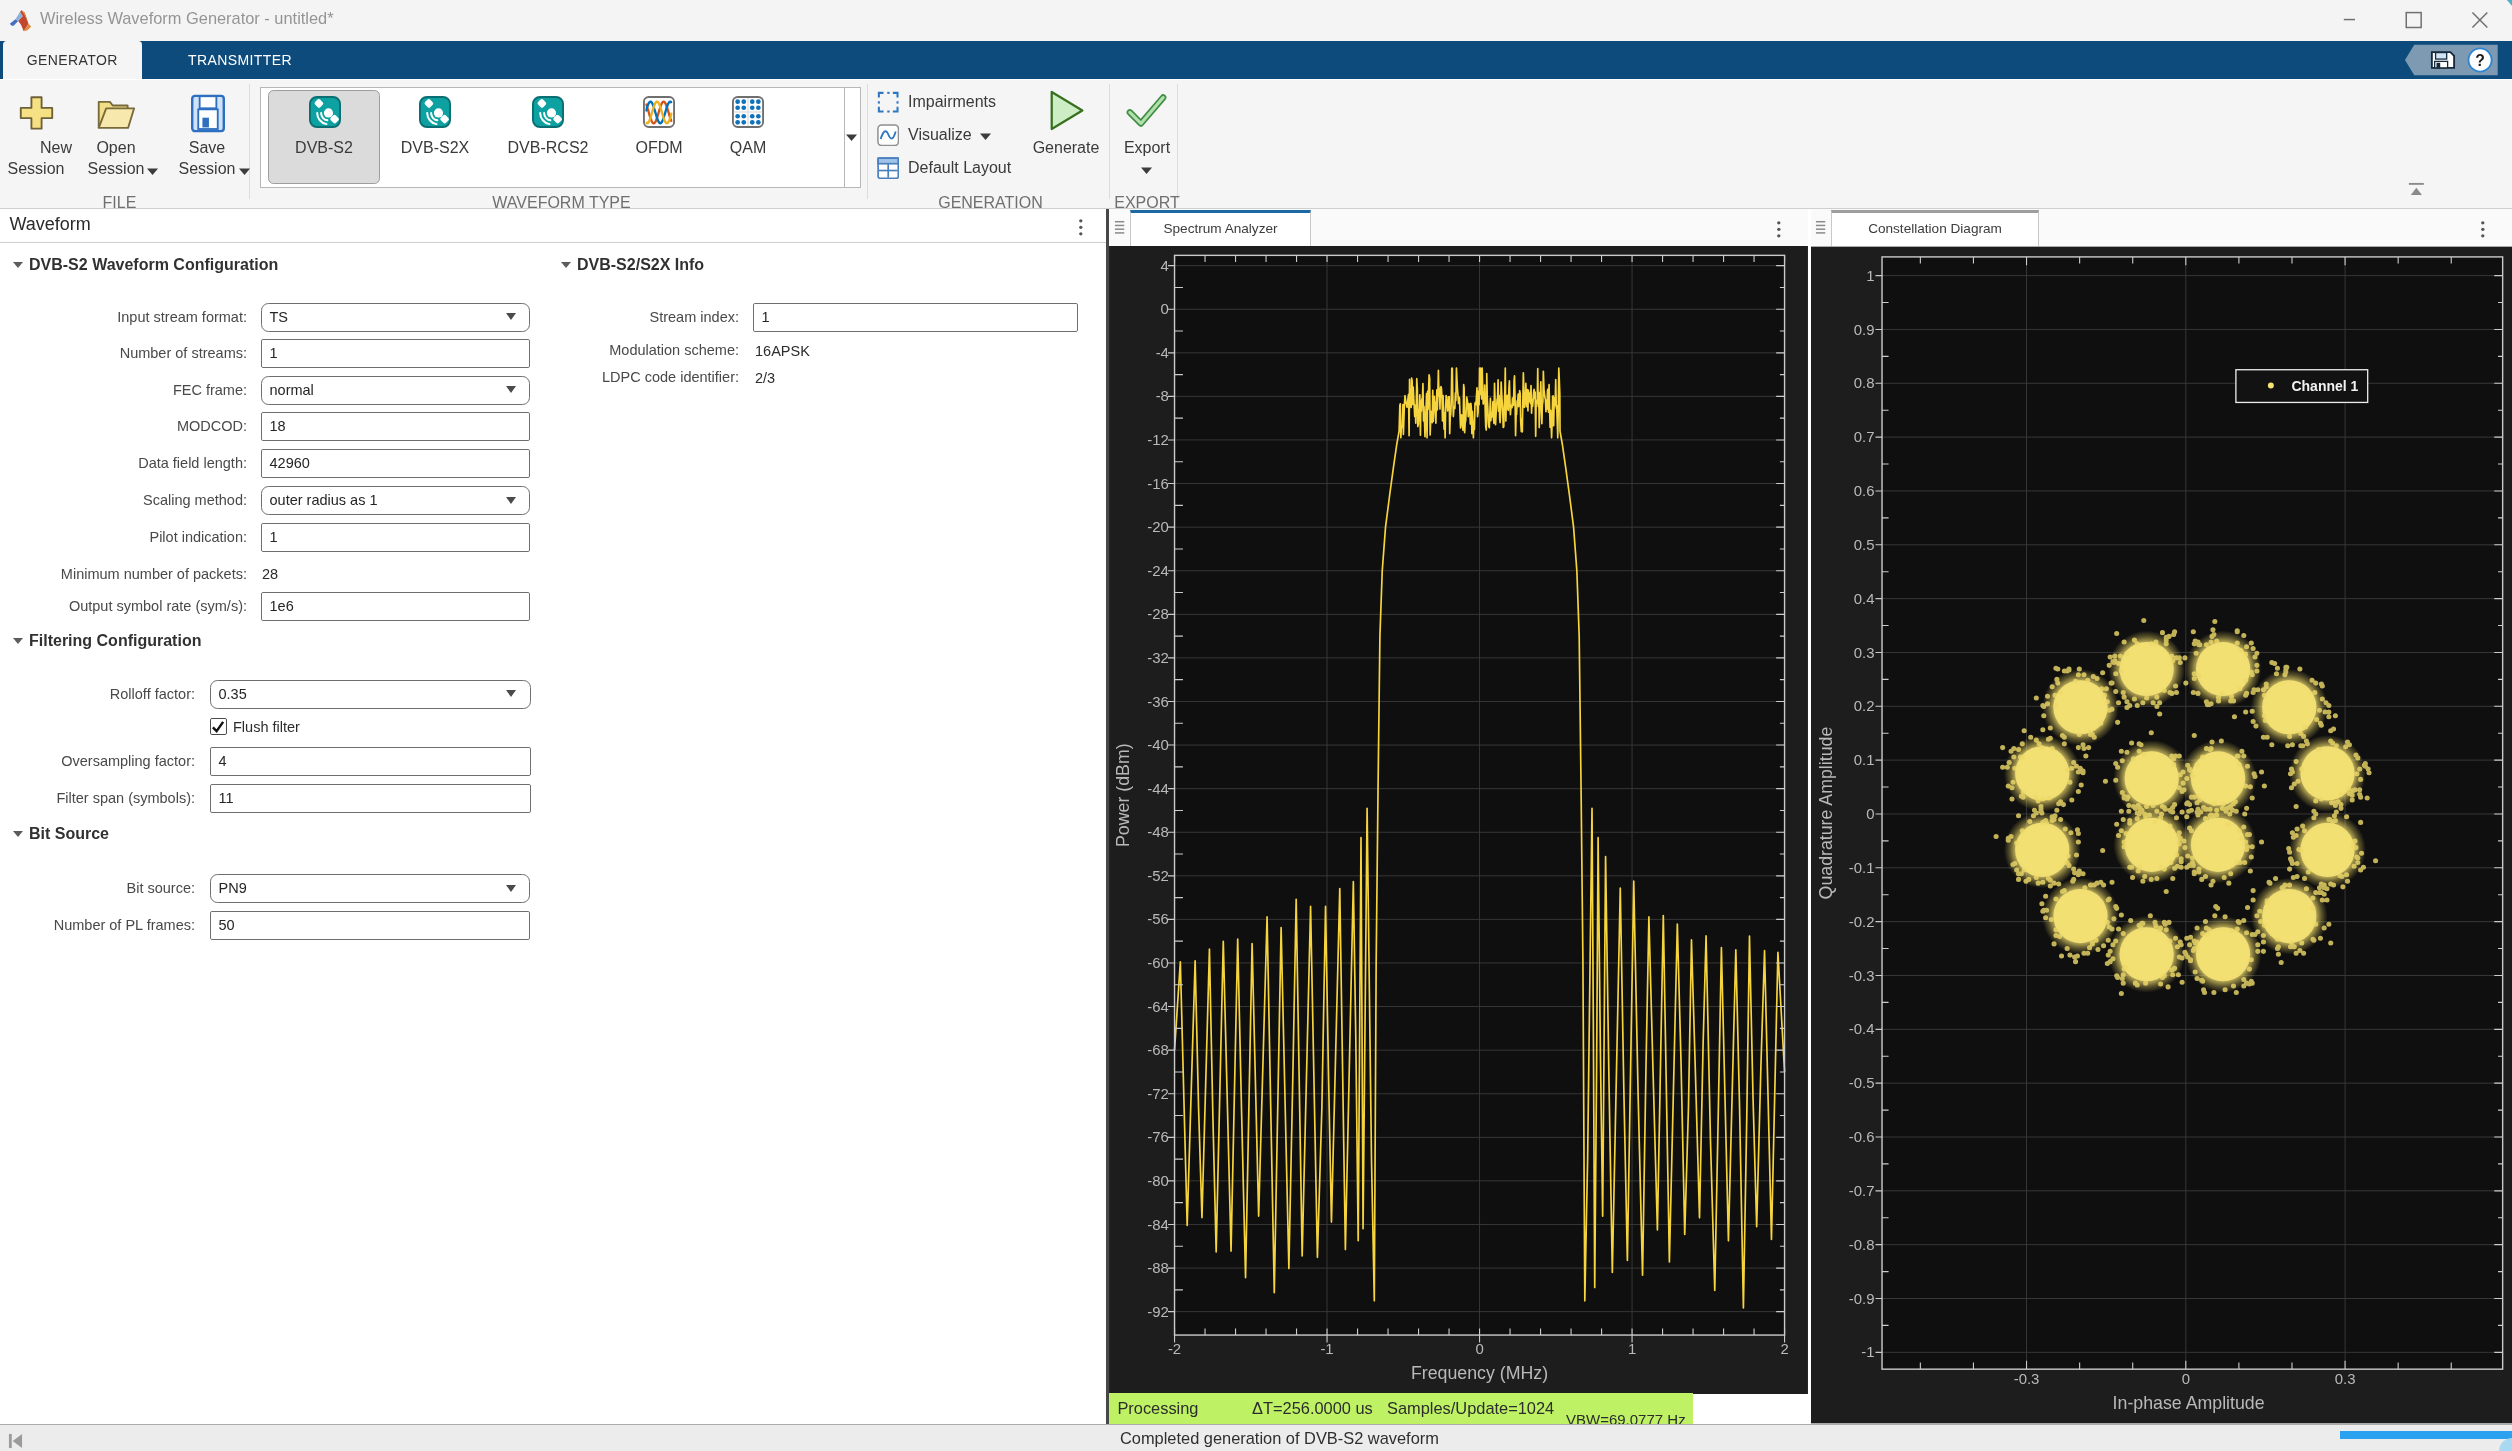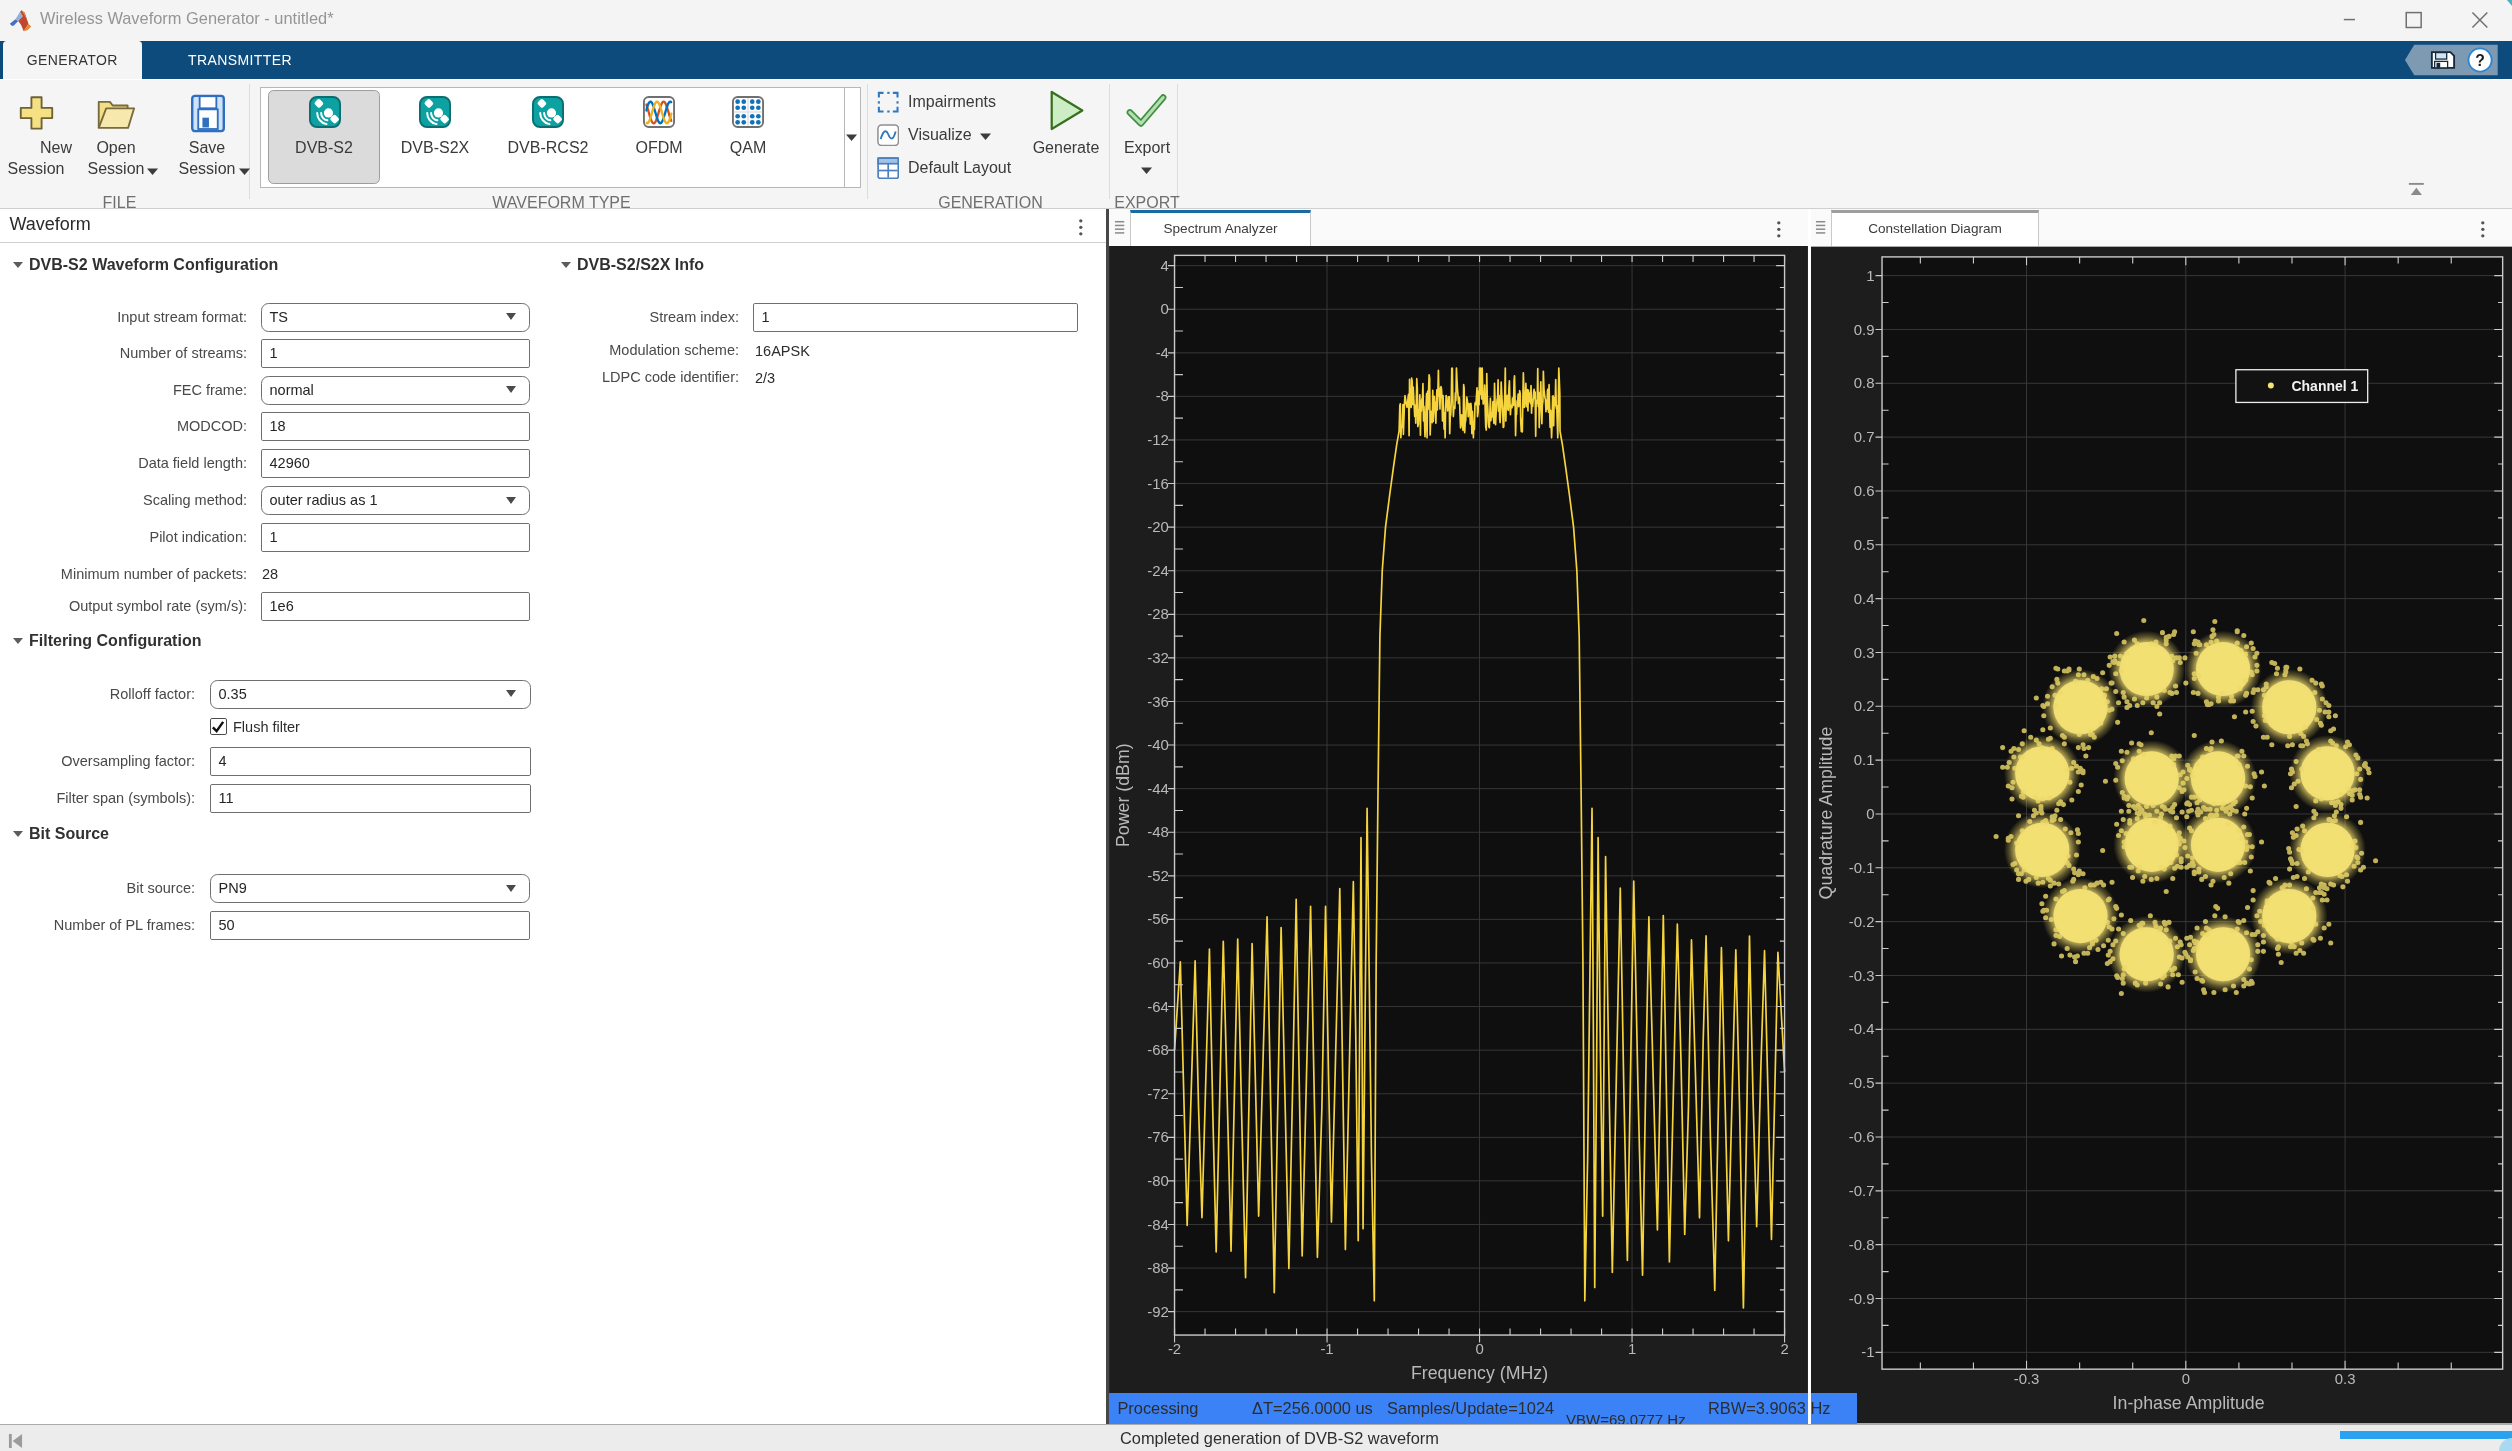--- a/index.html
+++ b/index.html
@@ -418,21 +418,21 @@
       <text x="2166.6" y="1480" text-anchor="middle">-0.3</text>
       <text x="2337.0" y="1480" text-anchor="middle">0</text>
       <text x="2507.4" y="1480" text-anchor="middle">0.3</text>
     </g>
     <text x="2340" y="1507" text-anchor="middle" font-family="Liberation Sans" font-size="19" fill="#b9b9b9">In-phase Amplitude</text>
     <text x="1958" y="869" text-anchor="middle" font-family="Liberation Sans" font-size="19" fill="#b9b9b9" transform="rotate(-90 1958 869)">Quadrature Amplitude</text>
     <rect x="2390.6" y="394.7" width="141" height="35" fill="#121212" stroke="#ededed" stroke-width="1.4"></rect>
     <circle cx="2428" cy="411.5" r="3.2" fill="#f6e375"></circle>
     <text x="2450" y="417" font-family="Liberation Sans" font-size="15" font-weight="bold" fill="#f2f2f2">Channel 1</text>
   </svg>
-<div class="abs" style="left:1109px;top:1393px;width:748px;height:31px;background:#3b82f6;overflow:hidden">
+<div class="abs" style="left:1109px;top:1393px;width:584px;height:31px;background:#bef264;overflow:hidden">
  <div class="abs" style="left:8.4px;top:0;height:31px;line-height:31px;font-size:16.4px;color:#2c2c2c;white-space:nowrap">Processing</div>
  <div class="abs" style="left:143px;top:0;height:31px;line-height:31px;font-size:16.4px;color:#2c2c2c;white-space:nowrap">ΔT=256.0000 us</div>
  <div class="abs" style="left:278px;top:0;height:31px;line-height:31px;font-size:16.4px;color:#2c2c2c;white-space:nowrap">Samples/Update=1024</div>
  <div class="abs" style="left:457px;top:11px;height:31px;line-height:31px;font-size:15px;color:#2c2c2c;white-space:nowrap">VBW=69.0777 Hz</div>
  <div class="abs" style="left:599px;top:0;height:31px;line-height:31px;font-size:16.4px;color:#2c2c2c;white-space:nowrap">RBW=3.9063 Hz</div>
 </div>
 <div class="abs" style="left:1808px;top:209px;width:2.8px;height:1215px;background:#fff"></div>
 <div class="abs" style="left:0;top:1424px;width:2512px;height:1.9px;background:#ababab"></div>
 <div class="abs" style="left:0;top:1425px;width:2512px;height:26px;background:#ececec"></div>
 <svg class="abs" style="left:8.4px;top:1433px" width="15" height="16" viewBox="0 0 16 17">

